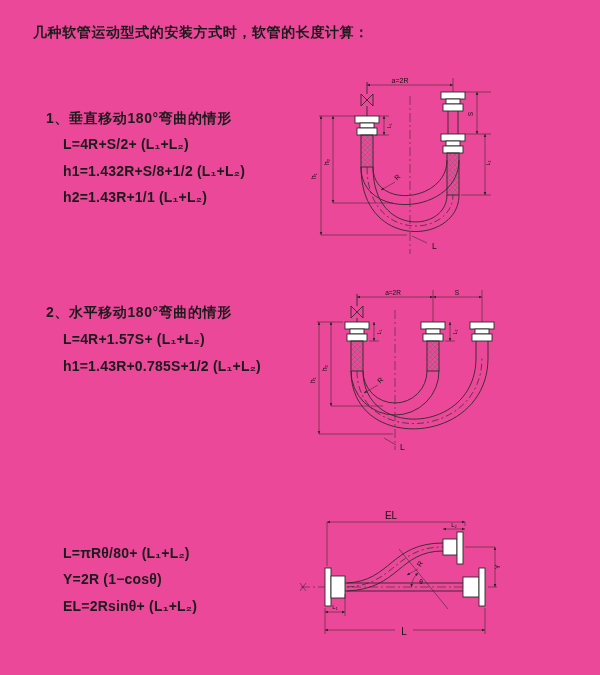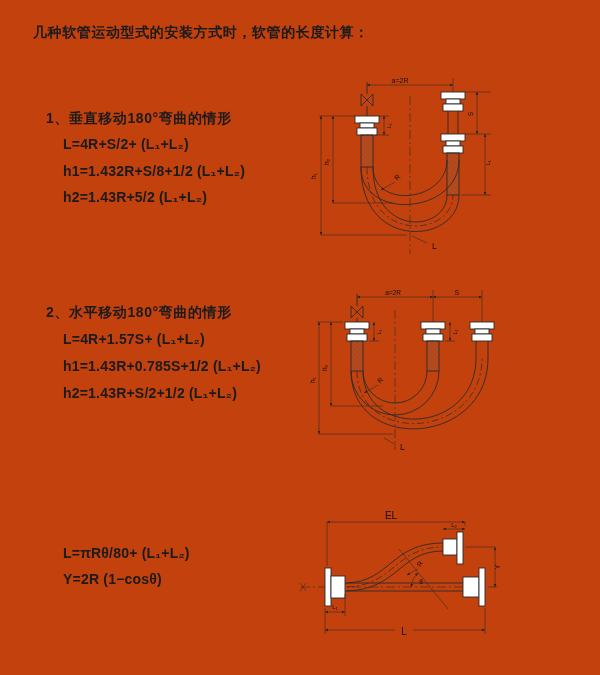--- a/index.html
+++ b/index.html
@@ -1,16 +1,16 @@
 <!DOCTYPE html>
 <html><head>
 <meta charset="utf-8">
 <style>
   html,body{margin:0;padding:0;background:#ffffff;}
-  .page{position:relative;width:600px;height:675px;background:#c2410c;overflow:hidden;
+  .page{position:relative;width:600px;height:675px;background:#ec4899;overflow:hidden;
         font-family:"Liberation Sans",sans-serif;color:#1b1b1b;}
   .txt{position:absolute;white-space:nowrap;}
   .title{font-size:14px;font-weight:600;letter-spacing:0.6px;}
   .heading{font-size:14px;font-weight:600;letter-spacing:0.6px;}
   .formula{font-size:14px;font-weight:700;letter-spacing:0.2px;}
   .diag{position:absolute;}
   svg .ln{stroke:#2b2b2b;stroke-width:0.9;fill:none;}
   svg .dim{stroke:#2b2b2b;stroke-width:0.55;fill:none;}
   svg .cl{stroke:#2b2b2b;stroke-width:0.55;fill:none;stroke-dasharray:9 3 2 3;}
   svg .hdash{stroke:#2b2b2b;stroke-width:0.7;fill:none;stroke-dasharray:7 3 2 3;}
@@ -21,29 +21,29 @@
 </head>
 <body>
 
 <div class="page">
 
   <div class="txt title" style="left:33px;top:24px;">几种软管运动型式的安装方式时，软管的长度计算：</div>
 
   <div class="txt heading" style="left:46px;top:110px;">1、垂直移动180°弯曲的情形</div>
   <div class="txt formula" style="left:63px;top:136px;">L=4R+S/2+ (L₁+L₂)</div>
   <div class="txt formula" style="left:63px;top:163px;">h1=1.432R+S/8+1/2 (L₁+L₂)</div>
-  <div class="txt formula" style="left:63px;top:189px;">h2=1.43R+5/2 (L₁+L₂)</div>
+  <div class="txt formula" style="left:63px;top:189px;">h2=1.43R+1/1 (L₁+L₂)</div>
 
   <div class="txt heading" style="left:46px;top:304px;">2、水平移动180°弯曲的情形</div>
   <div class="txt formula" style="left:63px;top:331px;">L=4R+1.57S+ (L₁+L₂)</div>
   <div class="txt formula" style="left:63px;top:358px;">h1=1.43R+0.785S+1/2 (L₁+L₂)</div>
-  <div class="txt formula" style="left:63px;top:385px;">h2=1.43R+S/2+1/2 (L₁+L₂)</div>
 
   <div class="txt formula" style="left:63px;top:545px;">L=πRθ/80+ (L₁+L₂)</div>
   <div class="txt formula" style="left:63px;top:571px;">Y=2R (1−cosθ)</div>
+  <div class="txt formula" style="left:63px;top:598px;">EL=2Rsinθ+ (L₁+L₂)</div>
 
   <div class="diag" style="left:305px;top:70px;width:295px;height:190px;">
   <svg width="295" height="190" viewBox="0 0 295 190">
     <defs>
       <marker id="arA" viewBox="0 0 10 10" refX="9" refY="5" markerWidth="6.5" markerHeight="6.5" orient="auto-start-reverse">
         <path d="M0.5,1.5 L9,5 L0.5,8.5 Z" fill="#222"></path>
       </marker>
       <pattern id="brA" width="5" height="5" patternUnits="userSpaceOnUse">
         <path d="M0,5 L5,0 M0,0 L5,5" stroke="#6a6a6a" stroke-width="0.5"></path>
       </pattern>

